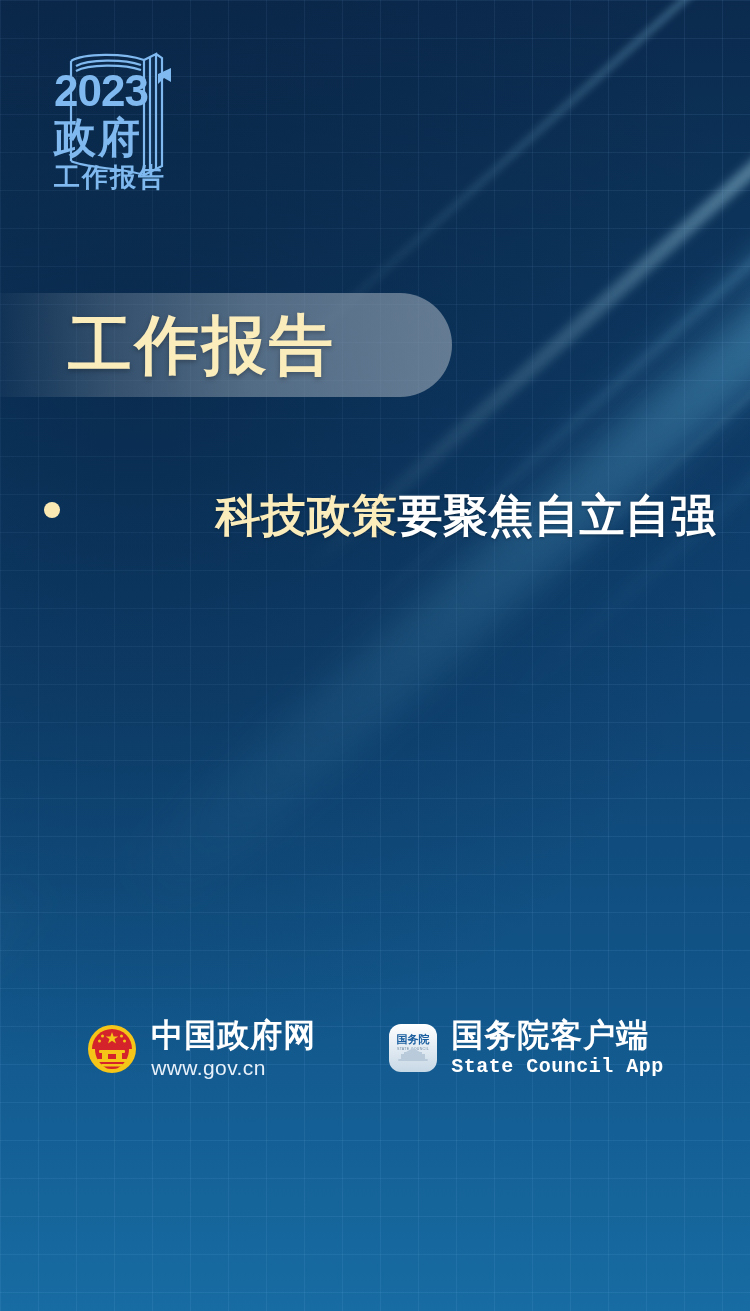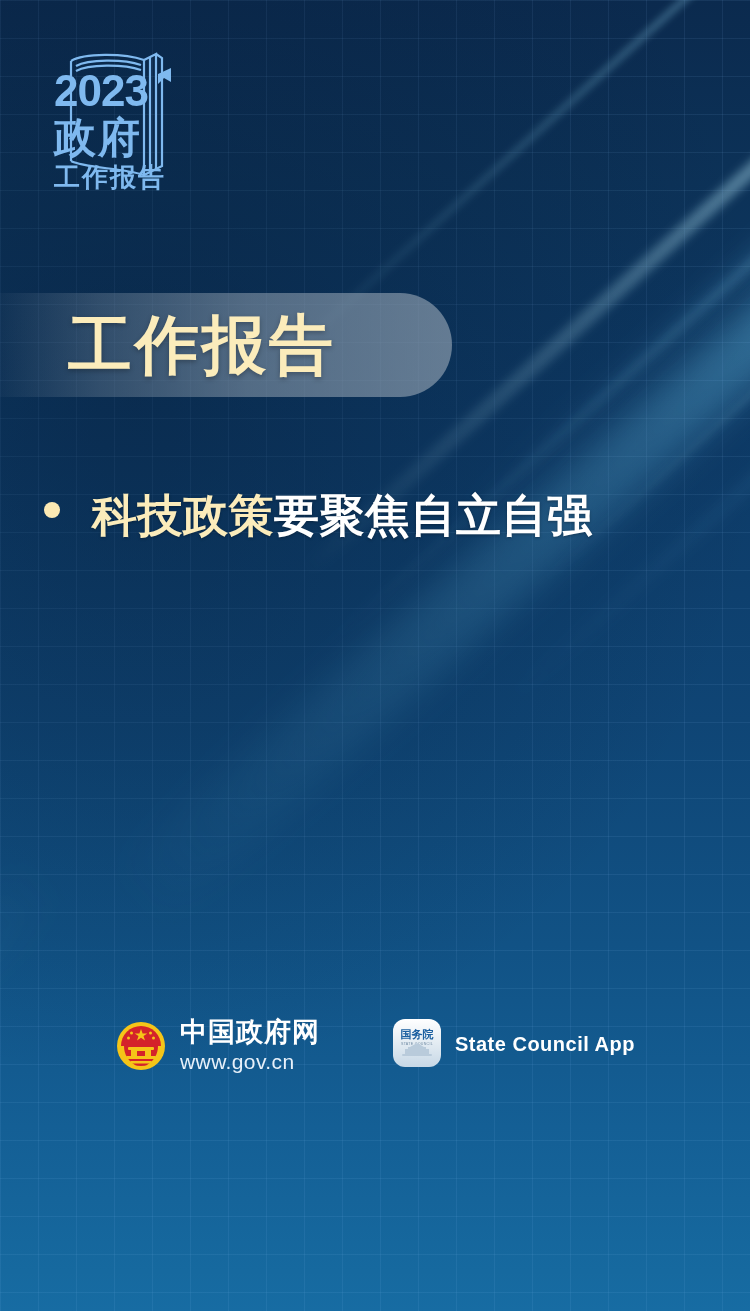--- a/index.html
+++ b/index.html
@@ -117,20 +117,21 @@
   .bullets {
     position: absolute;
     left: 44px;
     top: 480px;
     width: 672px;
   }
   .bullet-row {
     display: flex;
     align-items: flex-start;
     margin-bottom: 12px;
+    text-align: right;
   }
   .bullet-dot {
     flex: 0 0 auto;
     width: 16px;
     height: 16px;
     border-radius: 50%;
     background: #fbe9b4;
     margin-top: 22px;
     margin-right: 32px;
   }
@@ -161,34 +162,34 @@
     align-items: center;
     gap: 13px;
   }
   .emblem { width: 52px; height: 52px; flex: 0 0 auto; }
   .emblem svg { display:block; width:100%; height:100%; }
   .app-icon { width: 50px; height: 50px; flex: 0 0 auto; }
   .app-icon svg { display:block; width:100%; height:100%; }
 
   .brand-lines { display: flex; flex-direction: column; justify-content: center; }
   .brand-cn {
-    font-size: 27px;
+    font-size: 32px;
     font-weight: bold;
     color: #ffffff;
     letter-spacing: 1px;
     line-height: 1.08;
   }
   .brand-en {
     font-size: 21px;
     color: #e8f1fa;
     letter-spacing: 0.4px;
     margin-top: 3px;
   }
   .brand-en-serif {
-    font-family: Liberation Sans, sans-serif;
+    font-family: Liberation Mono, monospace;
     font-size: 20px;
     font-weight: bold;
     color: #ffffff;
     letter-spacing: 0.5px;
     margin-top: 2px;
   }
 </style>
 </head>
 <body>
 
@@ -295,19 +296,20 @@
           <text x="25" y="27" text-anchor="middle" fill="#6f8aa3" font-family="Liberation Sans, sans-serif" font-size="3.6" letter-spacing="0.3">STATE COUNCIL</text>
           <g fill="#b9cbdb">
             <rect x="10" y="36" width="30" height="2" rx="1"></rect>
             <rect x="13" y="31" width="24" height="5"></rect>
             <rect x="16" y="29" width="18" height="2"></rect>
             <path d="M18 29 L25 25 L32 29 Z"></path>
           </g>
         </svg>
       </span>
       <span class="brand-lines">
+        <span class="brand-cn">国务院客户端</span>
         <span class="brand-en-serif">State Council App</span>
       </span>
     </div>
 
   </div>
 
 </div>
 
 </body></html>

